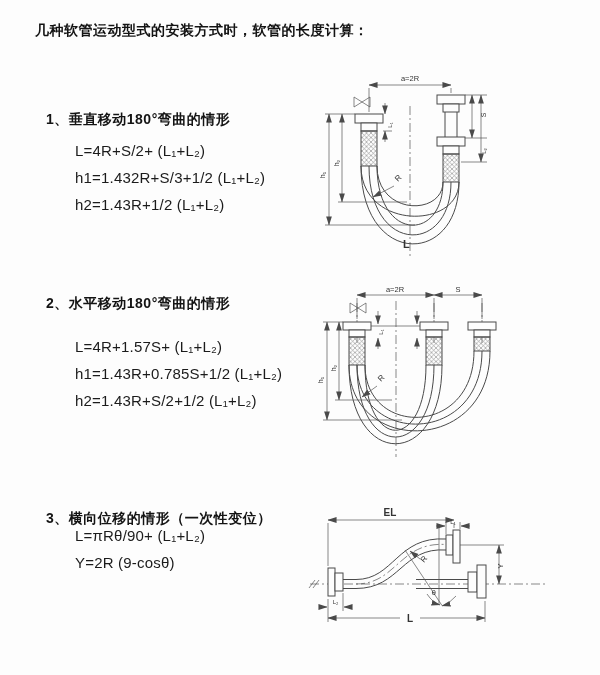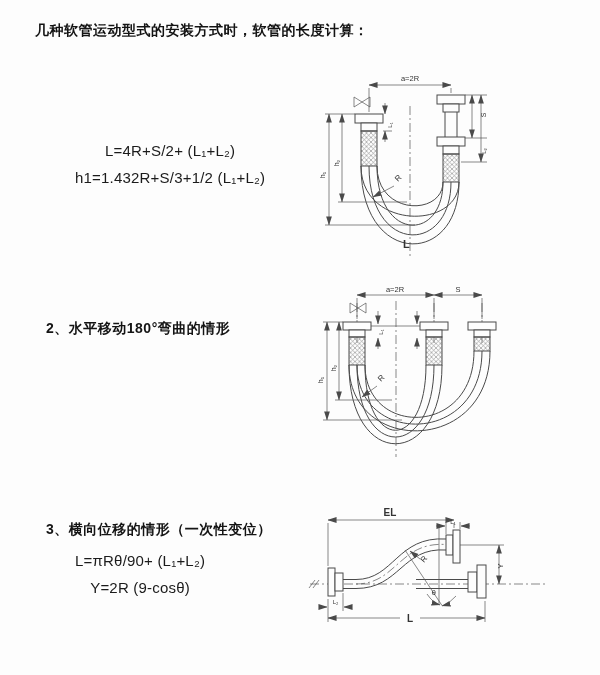--- a/index.html
+++ b/index.html
@@ -1,20 +1,20 @@
 <!DOCTYPE html>
 <html><head>
 <meta charset="utf-8">
 <style>
   html,body{margin:0;padding:0;background:#fff;}
   #page{position:relative;width:600px;height:675px;background:#fdfdfd;overflow:hidden;
         font-family:"Liberation Sans","DejaVu Sans",sans-serif;color:#1b1b1b;}
   .title{position:absolute;left:35px;top:22px;font-size:14px;font-weight:700;color:#141414;letter-spacing:.5px;}
   .sec-heading{position:absolute;font-size:14px;font-weight:700;color:#141414;letter-spacing:.5px;}
-  .formulas{position:absolute;font-size:15px;line-height:27px;color:#1b1b1b;letter-spacing:.2px;text-align:center;}
+  .formulas{position:absolute;font-size:15px;line-height:27px;color:#1b1b1b;letter-spacing:.2px;}
   .formulas div{white-space:pre;}
   svg{position:absolute;overflow:visible;}
   svg text{font-family:"Liberation Sans","DejaVu Sans",sans-serif;fill:#333;}
   .ln{stroke:#4a4a4a;stroke-width:1;fill:none;}
   .thin{stroke:#555;stroke-width:.7;fill:none;}
   .cl{stroke:#555;stroke-width:.7;fill:none;stroke-dasharray:9 3 2 3;}
   .fit{fill:#fdfdfd;stroke:#4a4a4a;stroke-width:1;}
   .braid{fill:url(#braid);stroke:#4a4a4a;stroke-width:1;}
 </style>
 </head>
@@ -28,29 +28,36 @@
         <path d="M0,4.5 L4.5,0 M0,0 L4.5,4.5" stroke="#8a8a8a" stroke-width="0.6"></path>
       </pattern>
       <marker id="arr" viewBox="0 0 10 10" refX="9.5" refY="5" markerWidth="9" markerHeight="9" orient="auto-start-reverse" markerUnits="userSpaceOnUse">
         <path d="M0,1.8 L10,5 L0,8.2 Z" fill="#4a4a4a"></path>
       </marker>
     </defs>
   </svg>
 
   <div class="title">几种软管运动型式的安装方式时，软管的长度计算：</div>
 
+  <div class="sec-heading" style="left:46px;top:111px">1、垂直移动180°弯曲的情形</div>
   <div class="formulas" style="left:75px;top:137px">
     <div>L=4R+S/2+ (L₁+L₂)</div>
     <div>h1=1.432R+S/3+1/2 (L₁+L₂)</div>
+    <div>h2=1.43R+1/2 (L₁+L₂)</div>
   </div>
 
-  <div class="sec-heading" style="left:46px;top:320px">2、水平移动180°弯曲的情形</div>
-
-  <div class="sec-heading" style="left:46px;top:521px">3、横向位移的情形（一次性变位）</div>
-  <div class="formulas" style="left:75px;top:547px">
+  <div class="sec-heading" style="left:46px;top:295px">2、水平移动180°弯曲的情形</div>
+  <div class="formulas" style="left:75px;top:333px">
+    <div>L=4R+1.57S+ (L₁+L₂)</div>
+    <div>h1=1.43R+0.785S+1/2 (L₁+L₂)</div>
+    <div>h2=1.43R+S/2+1/2 (L₁+L₂)</div>
+  </div>
+
+  <div class="sec-heading" style="left:46px;top:510px">3、横向位移的情形（一次性变位）</div>
+  <div class="formulas" style="left:75px;top:522px">
     <div>L=πRθ/90+ (L₁+L₂)</div>
     <div>Y=2R (9-cosθ)</div>
   </div>
 
   <svg style="left:299px;top:70px" width="232" height="192" viewBox="0 0 232 192">
     <g>
       <line class="cl" x1="111" y1="36" x2="111" y2="188"></line>
     </g>
     <g>
       <line class="thin" x1="70" y1="15" x2="152" y2="15" marker-start="url(#arr)" marker-end="url(#arr)"></line>

